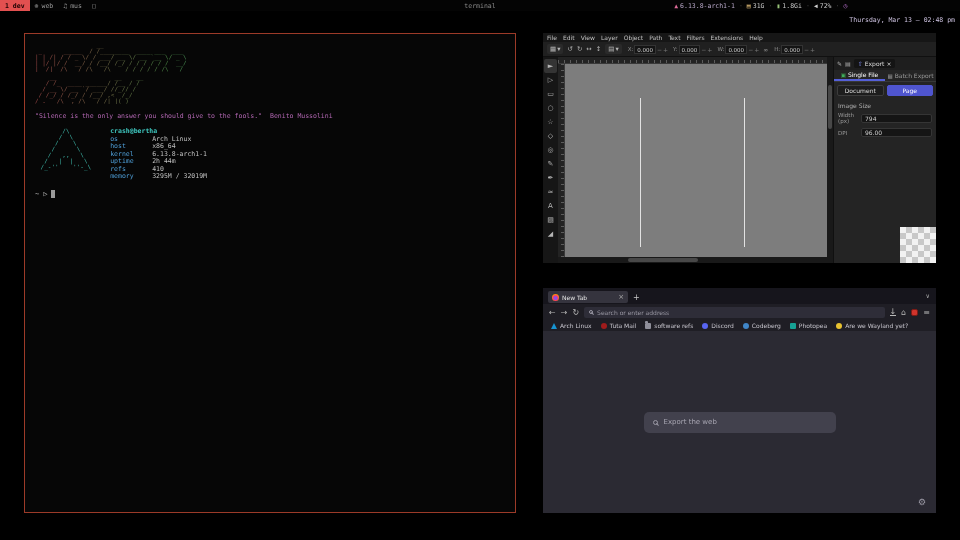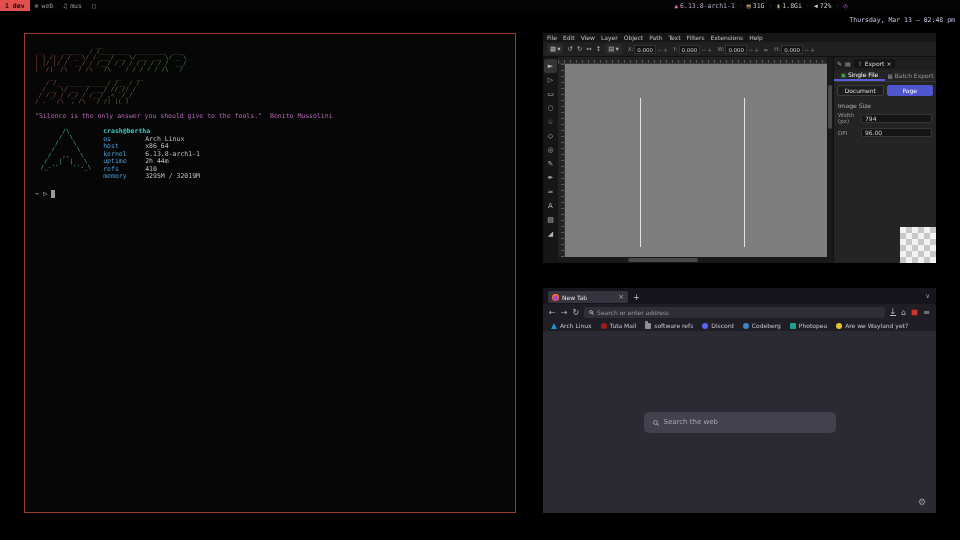--- a/index.html
+++ b/index.html
@@ -18,21 +18,21 @@
   .mod { display:flex; align-items:center; gap:2px; }
 
   
   .term { position:absolute; left:24px; top:33px; width:492px; height:480px; background:#060606;
           border:1px solid #9c3a28; padding:6px 8px; font-family:"DejaVu Sans Mono", monospace; }
   .art { font-size:6px; line-height:6px; white-space:pre; margin:2px 0 0 2px;
          background:linear-gradient(90deg,#a04848 0%,#4e8c48 28%,#38a89c 52%,#4a62cc 74%,#8850c8 100%);
          -webkit-background-clip:text; background-clip:text; color:transparent; }
   .quoteline { margin:8px 0 0 2px; font-size:6.5px; color:#b267b2; }
   .quoteline .author { margin-left:8px; }
-  .fetchwrap { display:flex; gap:12px; margin:8px 0 0 4px; }
+  .fetchwrap { display:flex; gap:19px; margin:8px 0 0 4px; }
   .archlogo { font-size:6px; line-height:6px; white-space:pre; color:#3fb8aa; }
   .uh { color:#3fc8c0; font-weight:bold; font-size:6.5px; line-height:7.5px; }
   .frow { font-size:6.5px; line-height:7.5px; }
   .flabel { color:#4f9fd8; display:inline-block; width:42px; }
   .fval { color:#c0c0c0; }
   .promptline { margin:9px 0 0 2px; font-size:7px; color:#b8b8b8; display:flex; align-items:center; gap:4px; }
   .cursor { width:4px; height:8px; background:#9a9a9a; display:inline-block; }
 
   
   .ink { position:absolute; left:543px; top:33px; width:393px; height:230px; background:#1c1c1c;
@@ -123,20 +123,21 @@
   .content { flex:1; position:relative; display:flex; align-items:center; justify-content:center; background:#2b2a33; }
   .searchpill { width:192px; height:21px; background:#42414d; border-radius:5px; display:flex; align-items:center;
                 gap:6px; padding:0 9px; color:#a8a6b2; font-size:7px; }
   .searchpill .mag { width:5px; height:5px; }
   .gear { position:absolute; right:10px; bottom:6px; color:#9a98a4; font-size:9px; }
 </style>
 </head>
 <body>
 
 <div class="topbar">
+  <div class="barTitle">terminal</div>
   <div class="wswrap" id="wswrap">
       <div class="ws active">
         <span>1 dev</span>
       </div>
       <div class="ws">
         <span>⊕</span>
         <span>web</span>
       </div>
       <div class="ws">
         <span>♫</span>
@@ -387,17 +388,17 @@
         <span>Photopea</span>
       </span>
       <span class="bm">
         <span class="bmicon circle" style="background: rgb(232, 194, 48);"></span>
         <span>Are we Wayland yet?</span>
       </span>
     </div>
   <div class="content">
     <div class="searchpill">
       <span class="mag"></span>
-      <span>Search the web</span>
+      <span>Export the web</span>
     </div>
     <span class="gear">⚙</span>
   </div>
 </div>
 
 </body></html>

